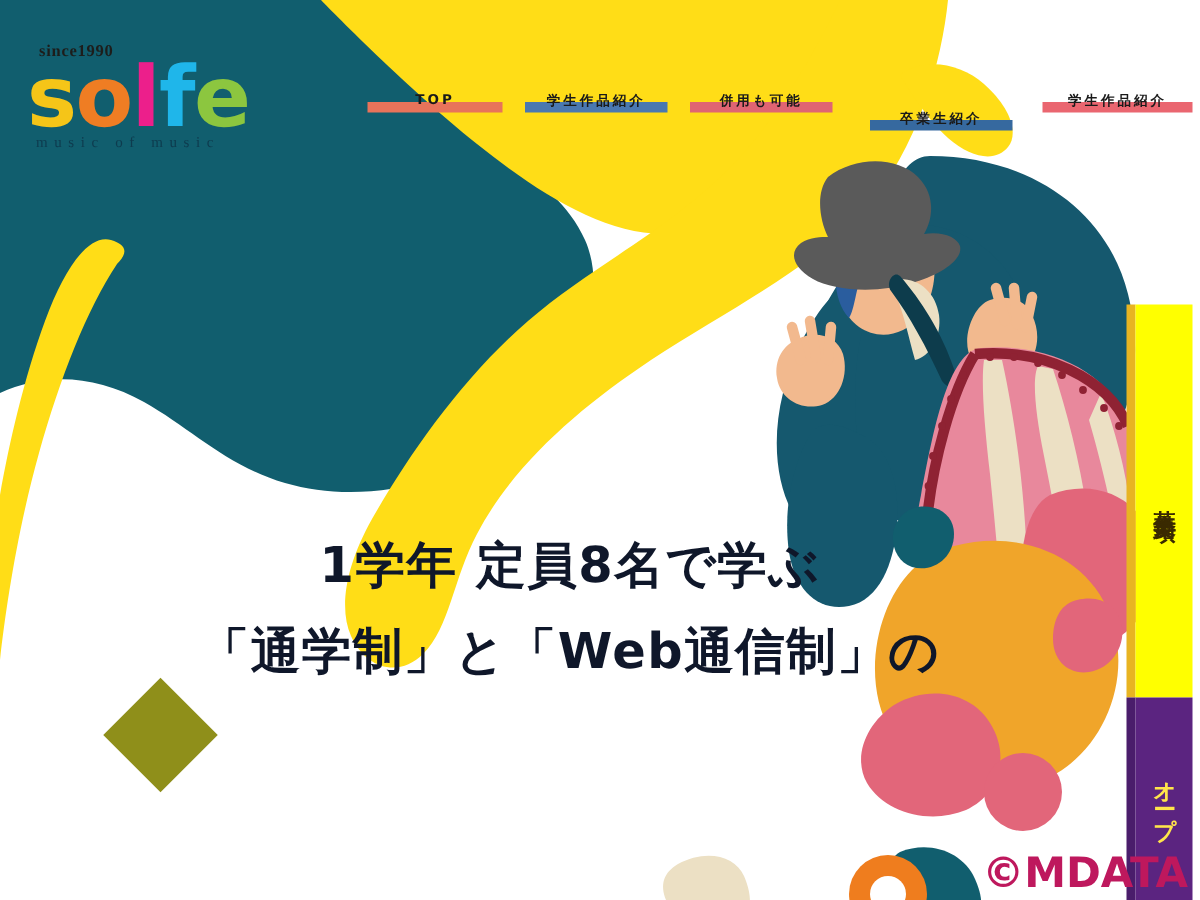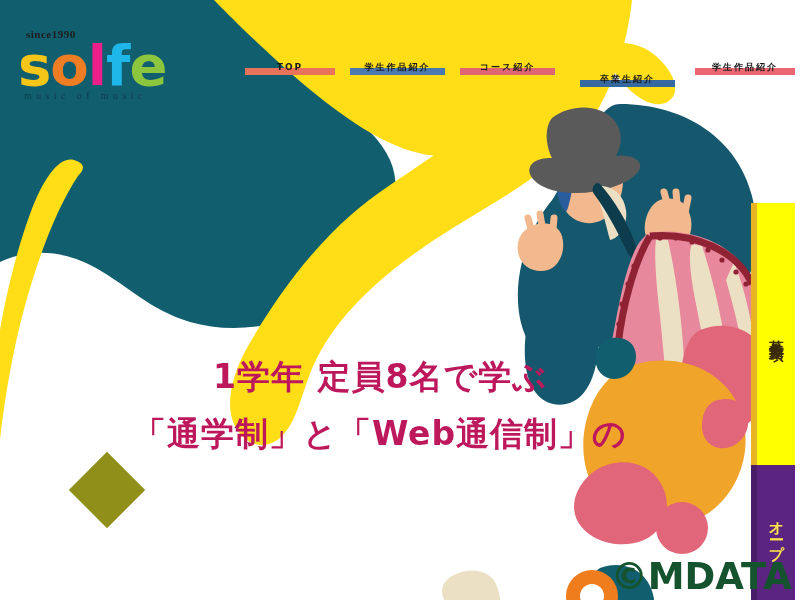--- a/index.html
+++ b/index.html
@@ -25,36 +25,36 @@
   
   #nav{position:absolute;left:225px;top:56px;width:560px;height:24px;}
   .nav-item{position:absolute;top:0;height:22px;display:flex;align-items:center;
             justify-content:center;cursor:pointer;}
   .nav-bar{position:absolute;left:0;right:0;top:12px;height:7px;}
   .nav-label{position:relative;z-index:2;font-size:9px;font-weight:700;color:#1a1a1a;
              letter-spacing:2px;font-family:"DejaVu Sans",sans-serif;white-space:nowrap;}
 
   
   #headline{position:absolute;left:60px;top:348px;width:640px;text-align:center;
-            color:#be185d;font-weight:700;font-family:"DejaVu Sans",sans-serif;}
+            color:#0f172a;font-weight:700;font-family:"DejaVu Sans",sans-serif;}
   #headline .hl{font-size:33px;line-height:57px;letter-spacing:1px;white-space:nowrap;}
 
   
   .side-tab{position:absolute;right:5px;width:38px;cursor:pointer;
             display:flex;align-items:center;justify-content:center;
             writing-mode:vertical-rl;text-orientation:upright;
             font-size:15px;font-weight:700;letter-spacing:3px;
             font-family:"DejaVu Sans",sans-serif;}
   #tab-boshu{top:203px;height:262px;background:#ffff00;color:#3a2a00;}
   #tab-open{top:465px;height:135px;background:#5b2480;color:#ffe54a;}
   .side-tab-edge{position:absolute;right:43px;width:6px;background:#e8b422;}
 
   
-  #watermark{position:absolute;right:8px;bottom:2px;font-size:37px;font-weight:700;
-             color:#14532d;letter-spacing:0px;font-family:"DejaVu Sans",sans-serif;
+  #watermark{position:absolute;right:8px;bottom:2px;font-size:28px;font-weight:700;
+             color:#be185d;letter-spacing:0px;font-family:"DejaVu Sans",sans-serif;
              z-index:40;}
 </style>
 </head>
 <body>
 
 <div id="stage">
 
   <svg class="bg" viewBox="0 0 800 600" xmlns="http://www.w3.org/2000/svg">
 
     <path fill="#115e6e" d="M0,0 L250,0 C250,0 258,46 292,74 C330,106 372,120 390,160
@@ -196,21 +196,21 @@
       <div class="nav-item" style="left: 20px; width: 90px;">
         <span class="nav-bar" style="background: rgb(232, 115, 90);"></span>
         <span class="nav-label">TOP</span>
       </div>
       <div class="nav-item" style="left: 125px; width: 95px;">
         <span class="nav-bar" style="background: rgb(74, 120, 176);"></span>
         <span class="nav-label">学生作品紹介</span>
       </div>
       <div class="nav-item" style="left: 235px; width: 95px;">
         <span class="nav-bar" style="background: rgb(224, 100, 114);"></span>
-        <span class="nav-label">コース紹介</span>
+        <span class="nav-label">併用も可能</span>
       </div>
       <div class="nav-item" style="left: 355px; width: 95px; margin-top: 12px;">
         <span class="nav-bar" style="background: rgb(54, 105, 159);"></span>
         <span class="nav-label">卒業生紹介</span>
       </div>
       <div class="nav-item" style="left: 470px; width: 100px; justify-content: center;">
         <span class="nav-bar" style="background: rgb(234, 102, 112);"></span>
         <span class="nav-label">学生作品紹介</span>
       </div>
     </nav>

